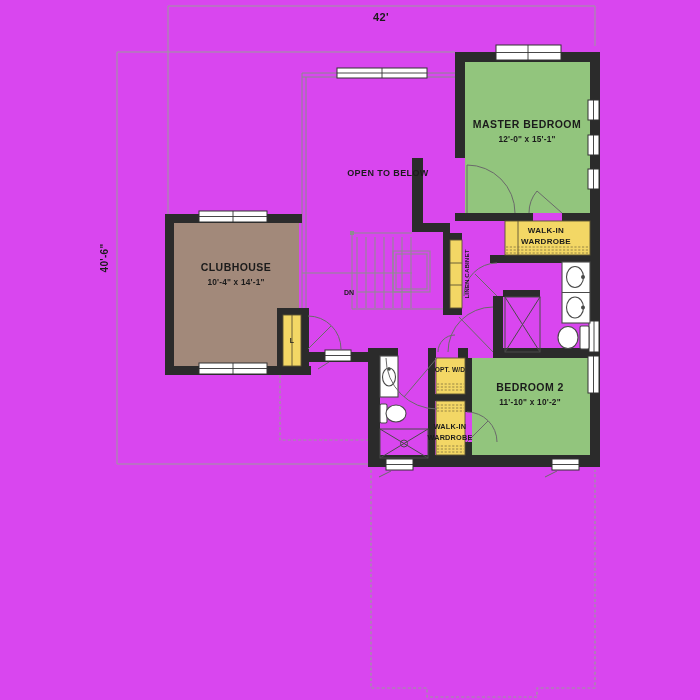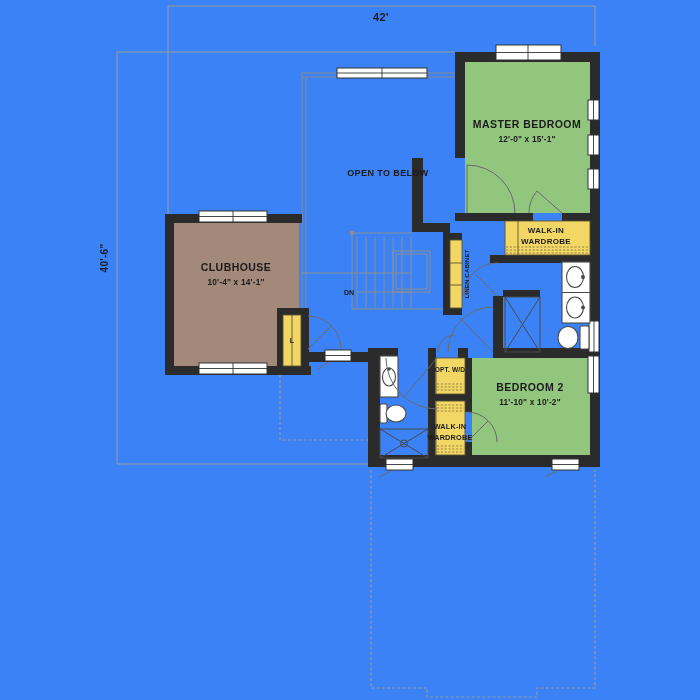--- a/index.html
+++ b/index.html
@@ -1,16 +1,16 @@
 <!DOCTYPE html>
 <html><head>
 <meta charset="utf-8">
 <style>
   html,body{margin:0;padding:0;background:#ffffff;}
-  .page{width:700px;height:700px;position:relative;background:#3b82f6;}
+  .page{width:700px;height:700px;position:relative;background:#d946ef;}
   svg{display:block;}
   .t{font-family:"Liberation Sans",sans-serif;font-weight:bold;fill:#1b1b1b;}
   .room{font-size:10.5px;letter-spacing:.45px;}
   .size{font-size:8.3px;letter-spacing:.2px;}
   .open{font-size:9px;letter-spacing:.4px;}
   .wr{font-size:8px;letter-spacing:.3px;}
   .wr2{font-size:7.3px;letter-spacing:.2px;}
   .tiny{font-size:6.6px;letter-spacing:.15px;}
   .vtiny{font-size:6.2px;letter-spacing:.1px;}
   .dim{font-size:11px;letter-spacing:.3px;}

